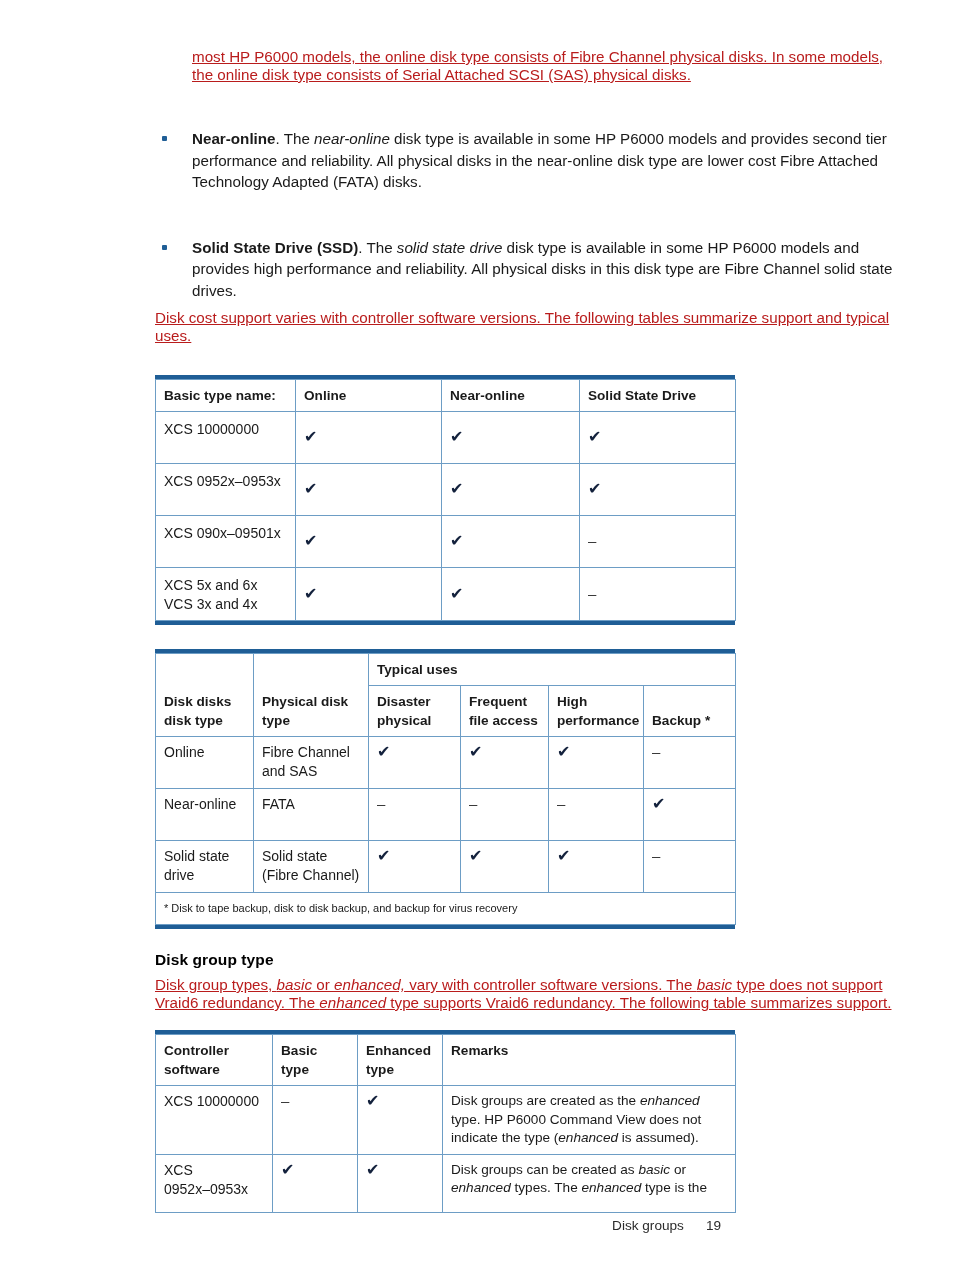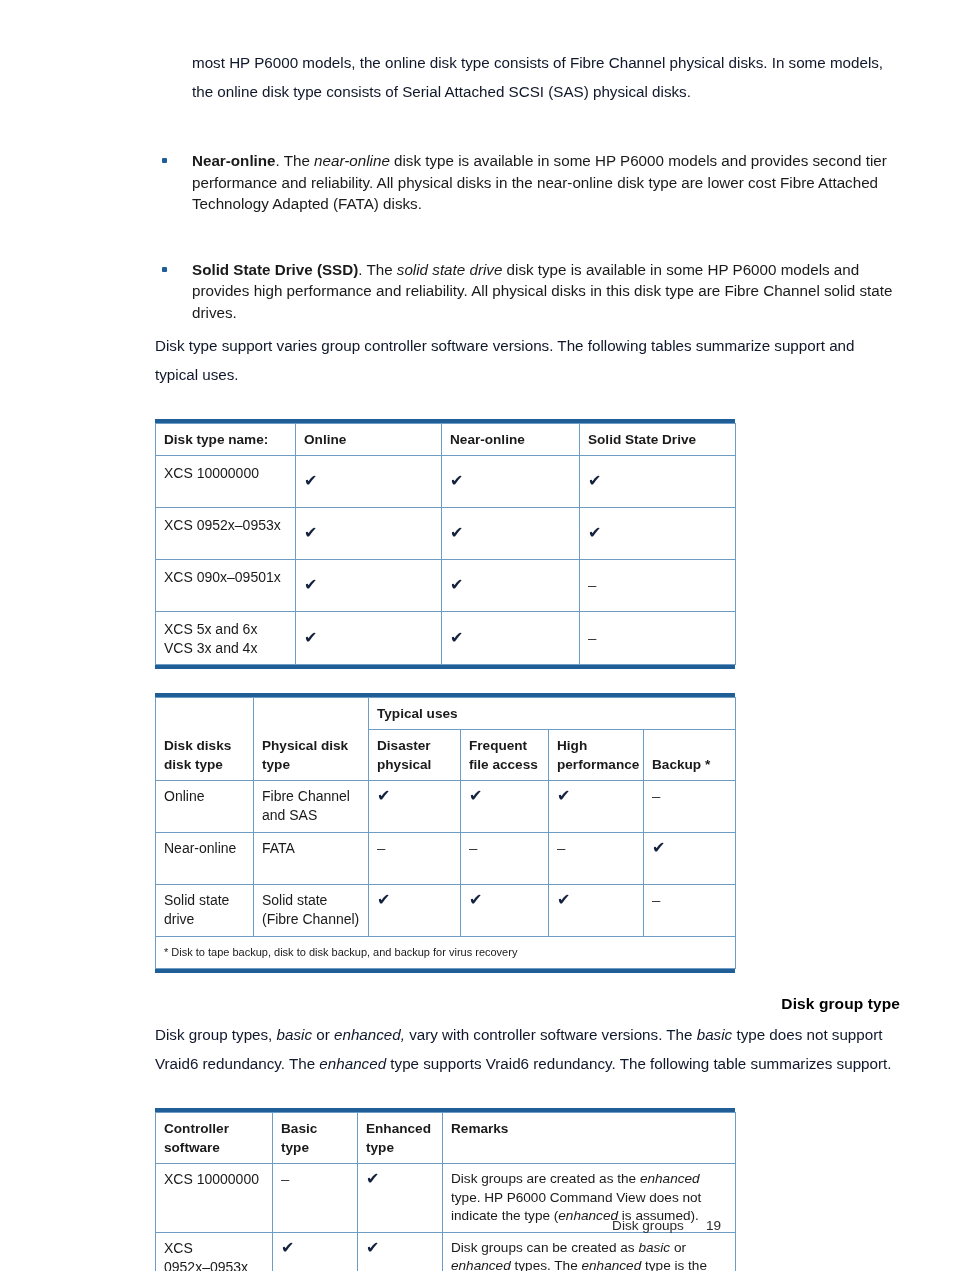--- a/index.html
+++ b/index.html
@@ -22,22 +22,23 @@
     position: absolute;
     left: 155px;
     top: 48px;
     width: 745px;
   }
 
   
   p.para {
     margin: 0 0 6px 0;
     font-size: 15.2px;
-    line-height: 29px;
-    color: #0f172a;
+    line-height: 18px;
+    color: #b91c1c;
+    text-decoration: underline;
   }
   p.para.indented { margin-left: 37px; }
 
   ul.bullets { list-style: none; margin: 0 0 6px 0; padding: 0; }
   ul.bullets li {
     position: relative;
     padding-left: 37px;
     margin-bottom: 8px;
     font-size: 15.2px;
     line-height: 21.5px;
@@ -55,21 +56,20 @@
   }
   b.lead { font-weight: bold; }
   i.it { font-style: italic; }
 
   h2.section-heading {
     font-size: 15.5px;
     font-weight: bold;
     color: #000;
     margin: 22px 0 7px 0;
     letter-spacing: 0.1px;
-    text-align: right;
   }
 
   
   table.doc-table {
     border-collapse: collapse;
     background: #fff;
     table-layout: fixed;
   }
   table.doc-table td, table.doc-table th {
     border: 1px solid #6d9dc5;
@@ -159,35 +159,35 @@
       <li>
         <span class="bullet-dot"></span>
         <b class="lead">Near-online</b><span>. The </span><i class="it">near-online</i><span> disk type is available in some HP P6000 models and provides second tier performance and reliability. All physical disks in the near-online disk type are lower cost Fibre Attached Technology Adapted (FATA) disks.</span>
       </li>
       <li>
         <span class="bullet-dot"></span>
         <b class="lead">Solid State Drive (SSD)</b><span>. The </span><i class="it">solid state drive</i><span> disk type is available in some HP P6000 models and provides high performance and reliability. All physical disks in this disk type are Fibre Channel solid state drives.</span>
       </li>
     </ul>
 
-    <p class="para">Disk type support varies group controller software versions. The following tables summarize support and typical uses.</p>
+    <p class="para">Disk cost support varies with controller software versions. The following tables summarize support and typical uses.</p>
 
     <div class="spacer-24"></div>
 
     <div class="tbl-wrap">
       <table class="doc-table" id="table-disk-type-support">
         <colgroup>
           <col style="width:140px">
           <col style="width:146px">
           <col style="width:138px">
           <col style="width:156px">
         </colgroup>
         <tbody>
           <tr class="hdr">
-            <th>Disk type name:</th>
+            <th>Basic type name:</th>
             <th class="c">Online</th>
             <th class="c">Near-online</th>
             <th class="c">Solid State Drive</th>
           </tr>
           <tr class="body-row">
             <td class="rowlabel">XCS 10000000</td>
             <td class="c mid"><span class="ck">✔</span></td>
             <td class="c mid"><span class="ck">✔</span></td>
             <td class="c mid"><span class="ck">✔</span></td>
           </tr>
@@ -296,21 +296,21 @@
         </tbody>
       </table>
     </div>
 
     <h2 class="section-heading">Disk group type</h2>
 
     <p class="para"><span>Disk group types, </span><i class="it">basic</i><span> or </span><i class="it">enhanced,</i><span> vary with controller software versions. The </span><i class="it">basic</i><span> type does not support Vraid6 redundancy. The </span><i class="it">enhanced</i><span> type supports Vraid6 redundancy. The following table summarizes support.</span></p>
 
     <div class="spacer-12"></div>
 
-    <div class="tbl-wrap" style="border-bottom:none;margin-top:12px;">
+    <div class="tbl-wrap" style="border-bottom:none;">
       <table class="doc-table" id="table-disk-group-type">
         <colgroup>
           <col style="width:117px">
           <col style="width:85px">
           <col style="width:85px">
           <col style="width:293px">
         </colgroup>
         <tbody>
           <tr class="hdr">
             <td style="vertical-align:top;">

